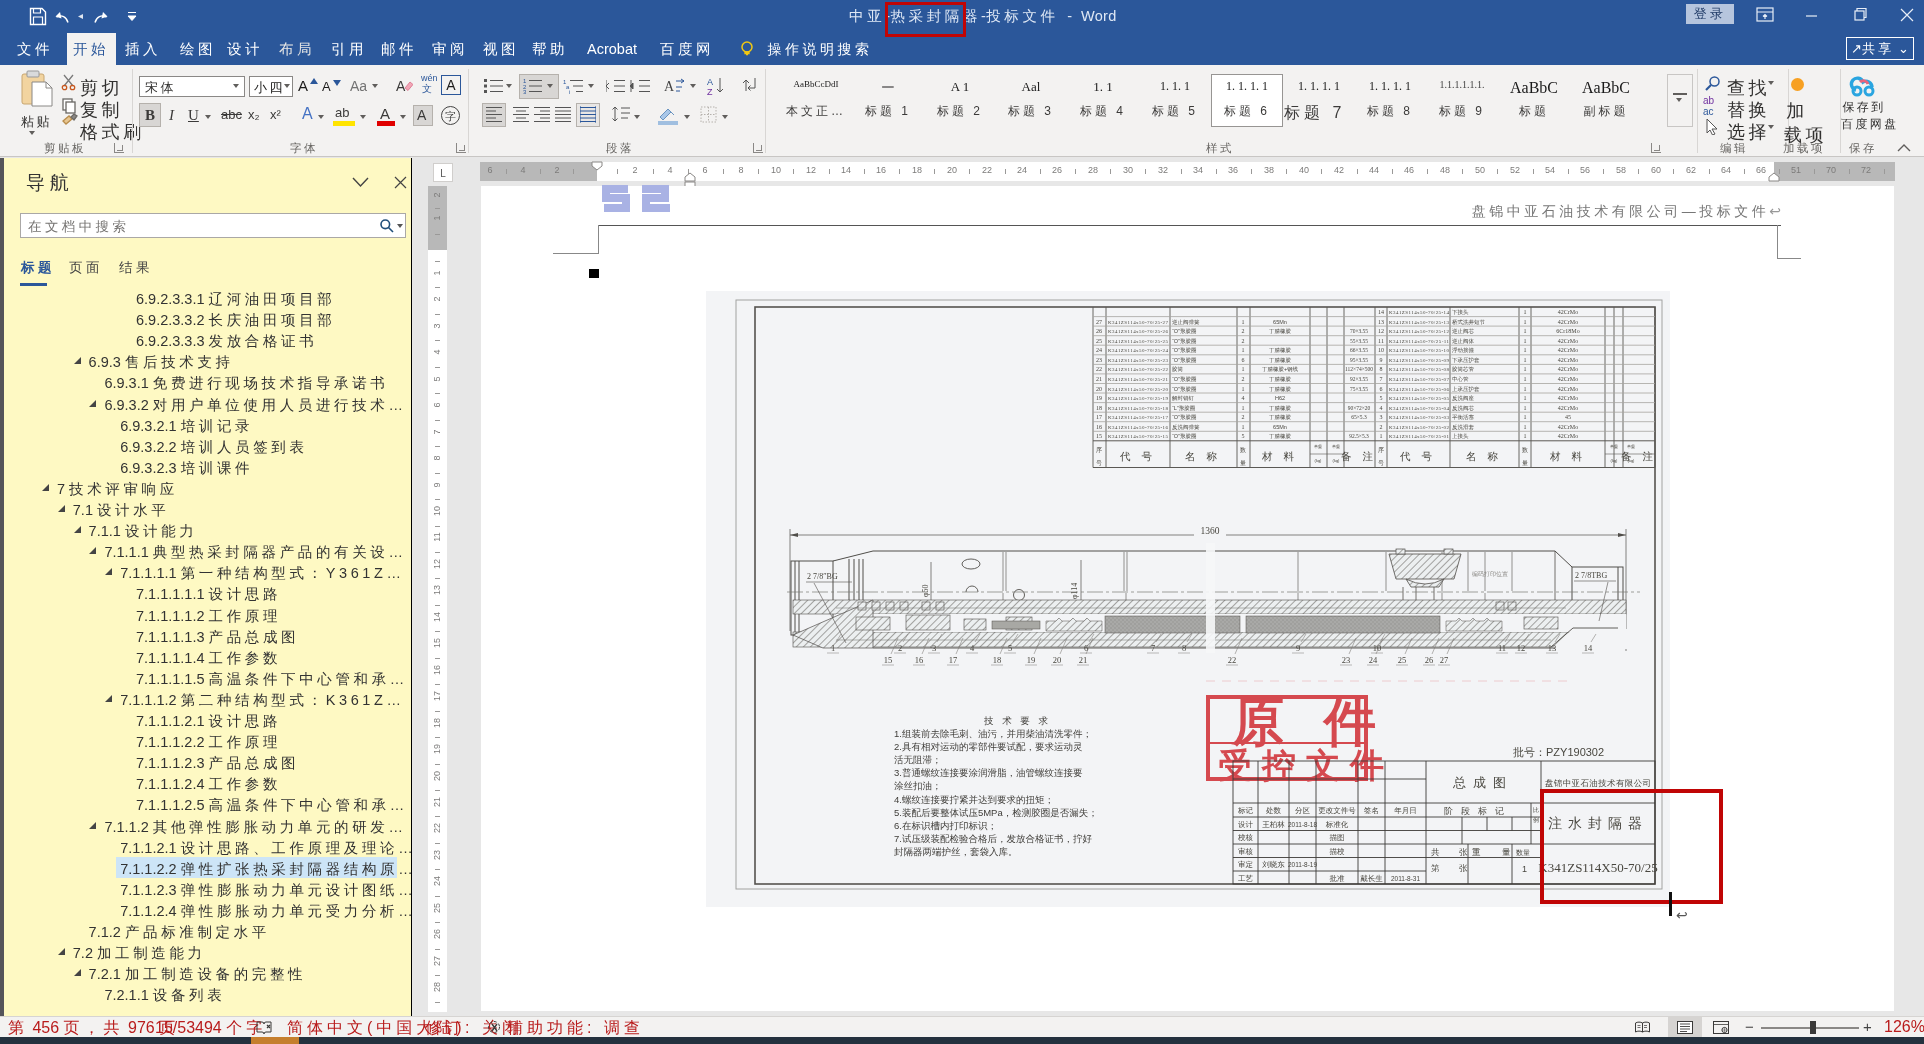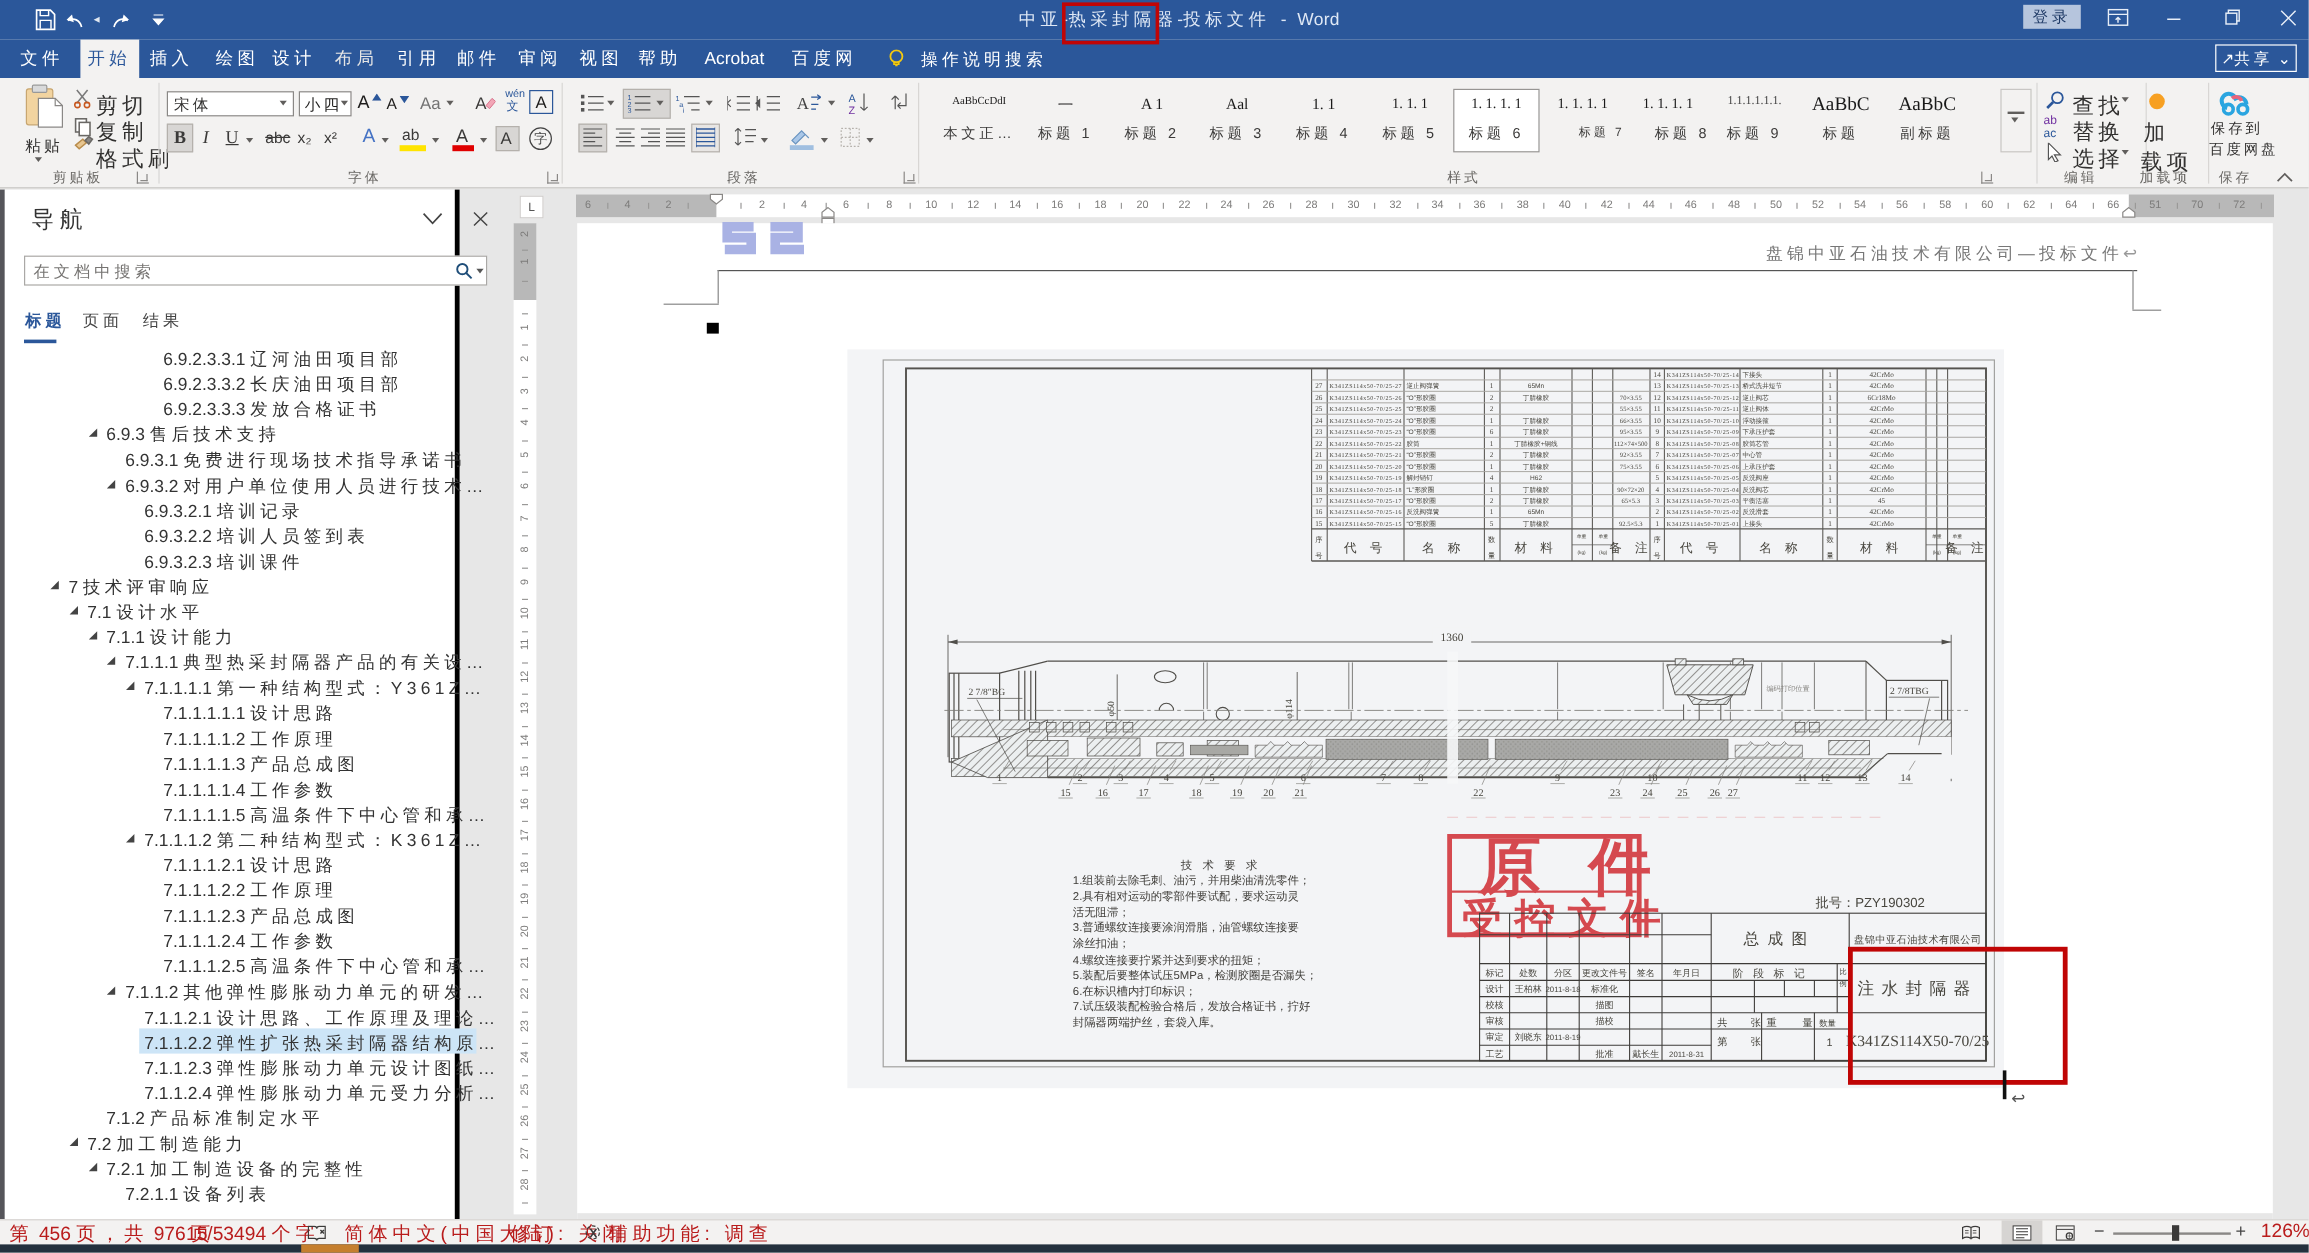--- a/index.html
+++ b/index.html
@@ -12,21 +12,21 @@
 #ribbon{left:0;top:65px;width:1924px;height:92px;background:#f3f2f1;border-bottom:1px solid #c8c6c4}
 .gdiv{position:absolute;top:4px;height:84px;width:1px;background:#d8d6d4}
 .glabel{position:absolute;top:76px;height:14px;font-size:11.5px;color:#696764;text-align:center;letter-spacing:.22em}
 .launch{position:absolute;top:78px;width:10px;height:10px;border-left:1px solid #8a8886;border-bottom:1px solid #8a8886;}
 .launch:after{content:"";position:absolute;left:2px;top:2px;width:5px;height:5px;border-right:1px solid #8a8886;border-bottom:1px solid #8a8886}
 .btnbox{position:absolute;border:1px solid #b5b1ac;background:#d8d6d4}
 .ric{position:absolute;font-size:13px;color:#3b3a39}
 .rtxt{position:absolute;font-size:18px;color:#323130;letter-spacing:.2em;white-space:nowrap}
 .caret{position:absolute;width:0;height:0;border-left:3.5px solid transparent;border-right:3.5px solid transparent;border-top:4px solid #605e5c}
 
-#nav{left:4px;top:158px;width:379px;height:858px;background:#ffffff;border-right:4px solid #000000}
+#nav{left:4px;top:158px;width:408px;height:858px;background:#fef9c3;border-right:1px solid #000000}
 #navedge{left:0;top:158px;width:4px;height:858px;background:#55555a}
 .navrow{position:absolute;left:0;width:417px;height:21px;font-size:14.5px;color:#333;white-space:nowrap;overflow:hidden;text-overflow:ellipsis}
 .tri{position:absolute;width:0;height:0;border-right:7px solid #444;border-top:7px solid transparent}
 
 #doc{left:421px;top:158px;width:1503px;height:858px;background:#e7e7e7;overflow:hidden}
 #page{position:absolute;left:60px;top:28px;width:1413px;height:830px;background:#fff}
 
 #hruler{position:absolute;left:59px;top:4px;width:1415px;height:19px;background:#fff}
 .rnum{position:absolute;top:3px;font-size:9px;color:#7c7b7a;width:20px;text-align:center}
 .rtick{position:absolute;top:7px;width:1px;height:5px;background:#9a9998}
@@ -256,23 +256,23 @@
     <div class="abs" style="left:996px;top:14px;width:70px;text-align:center;font-size:13px;color:#1a1a1a;font-family:'Liberation Serif',serif;white-space:nowrap">Aal</div>
     <div class="abs" style="left:996px;top:38px;width:70px;text-align:center;font-size:12px;color:#3b3a39;white-space:nowrap"><span class="cjk">标题 3</span></div>
     <div class="abs" style="left:1068px;top:14px;width:70px;text-align:center;font-size:13px;color:#1a1a1a;font-family:'Liberation Serif',serif;white-space:nowrap">1. 1</div>
     <div class="abs" style="left:1068px;top:38px;width:70px;text-align:center;font-size:12px;color:#3b3a39;white-space:nowrap"><span class="cjk">标题 4</span></div>
     <div class="abs" style="left:1140px;top:14px;width:70px;text-align:center;font-size:12px;color:#1a1a1a;font-family:'Liberation Serif',serif;white-space:nowrap">1. 1. 1</div>
     <div class="abs" style="left:1140px;top:38px;width:70px;text-align:center;font-size:12px;color:#3b3a39;white-space:nowrap"><span class="cjk">标题 5</span></div>
     <div class="abs" style="left:1211px;top:9px;width:72px;height:53px;border:1.5px solid #979593;background:#fff"></div>
     <div class="abs" style="left:1212px;top:14px;width:70px;text-align:center;font-size:12px;color:#1a1a1a;font-family:'Liberation Serif',serif;white-space:nowrap">1. 1. 1. 1</div>
     <div class="abs" style="left:1212px;top:38px;width:70px;text-align:center;font-size:12px;color:#3b3a39;white-space:nowrap"><span class="cjk">标题 6</span></div>
     <div class="abs" style="left:1284px;top:14px;width:70px;text-align:center;font-size:12px;color:#1a1a1a;font-family:'Liberation Serif',serif;white-space:nowrap">1. 1. 1. 1</div>
-    <div class="abs" style="left:1284px;top:38px;width:70px;text-align:right;font-size:10px;color:#3b3a39;white-space:nowrap"><span class="cjk">标题 7</span></div>
+    <div class="abs" style="left:1284px;top:38px;width:70px;text-align:left;font-size:16px;color:#3b3a39;white-space:nowrap"><span class="cjk">标题 7</span></div>
     <div class="abs" style="left:1355px;top:14px;width:70px;text-align:center;font-size:12px;color:#1a1a1a;font-family:'Liberation Serif',serif;white-space:nowrap">1. 1. 1. 1</div>
-    <div class="abs" style="left:1355px;top:38px;width:70px;text-align:right;font-size:12px;color:#3b3a39;white-space:nowrap"><span class="cjk">标题 8</span></div>
+    <div class="abs" style="left:1355px;top:38px;width:70px;text-align:center;font-size:12px;color:#3b3a39;white-space:nowrap"><span class="cjk">标题 8</span></div>
     <div class="abs" style="left:1427px;top:14px;width:70px;text-align:center;font-size:10px;color:#444;font-family:'Liberation Serif',serif;white-space:nowrap">1.1.1.1.1.1.</div>
     <div class="abs" style="left:1427px;top:38px;width:70px;text-align:center;font-size:12px;color:#3b3a39;white-space:nowrap"><span class="cjk">标题 9</span></div>
     <div class="abs" style="left:1499px;top:14px;width:70px;text-align:center;font-size:16px;color:#1a1a1a;font-family:'Liberation Serif',serif;white-space:nowrap">AaBbC</div>
     <div class="abs" style="left:1499px;top:38px;width:70px;text-align:center;font-size:12px;color:#3b3a39;white-space:nowrap"><span class="cjk">标题</span></div>
     <div class="abs" style="left:1571px;top:14px;width:70px;text-align:center;font-size:16px;color:#1a1a1a;font-family:'Liberation Serif',serif;white-space:nowrap">AaBbC</div>
     <div class="abs" style="left:1571px;top:38px;width:70px;text-align:center;font-size:12px;color:#3b3a39;white-space:nowrap"><span class="cjk">副标题</span></div>
     <div class="abs" style="left:1667px;top:9px;width:26px;height:53px;border:1px solid #c8c6c4;background:#f3f2f1"></div>
     <div class="abs" style="left:1673px;top:28px;width:14px;height:2px;background:#605e5c"></div>
     <div class="caret" style="left:1676px;top:33px"></div>
     <div class="glabel cjk" style="left:1190px;width:60px">样式</div>

